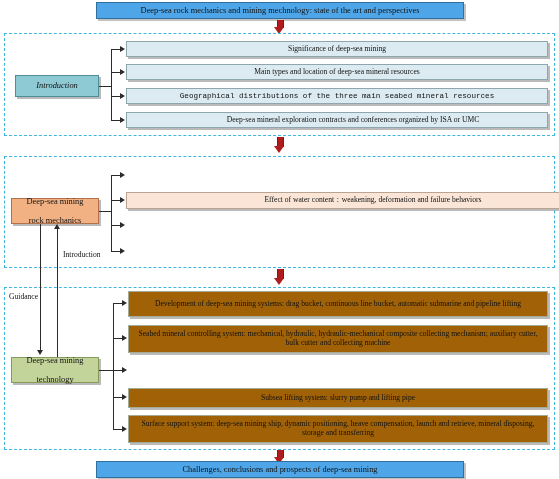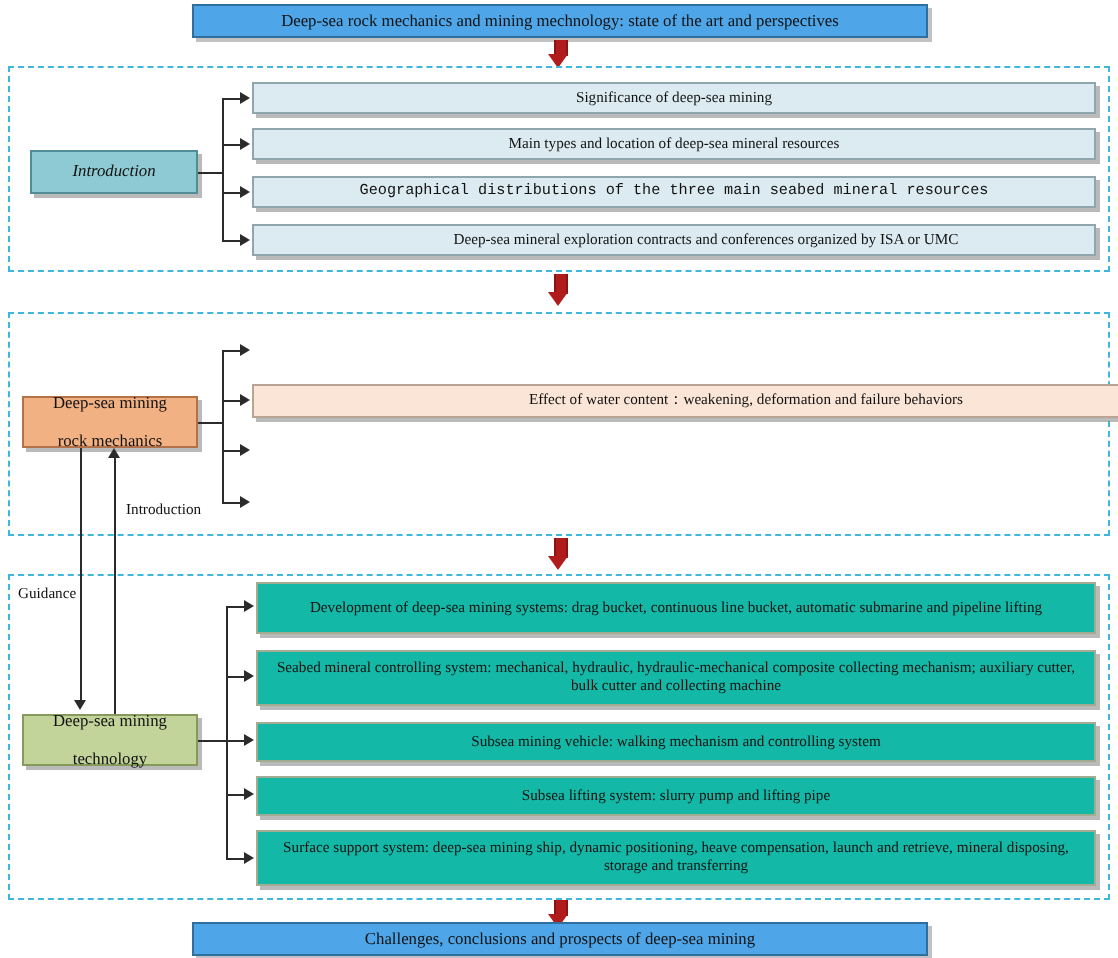--- a/index.html
+++ b/index.html
@@ -23,21 +23,21 @@
   .title-box{
     background:#4ea6e8;border:1px solid #2f6f9e;font-size:8.4px;
     box-shadow:2px 2px 0 rgba(120,120,120,.45);
   }
   .cat-intro{background:#8ecad3;border:1px solid #4f8e96;font-size:8.4px;}
   .cat-rock{background:#f2b183;border:1px solid #b3714a;font-size:8.4px;}
   .cat-tech{background:#c3d49a;border:1px solid #869a5c;font-size:8.4px;}
 
   .leaf-intro{background:#dcebf1;border:1px solid #8fa6ae;font-size:7.6px;}
   .leaf-rock{background:#fae5d6;border:1px solid #b9a393;font-size:7.6px;}
-  .leaf-tech{background:#14b8a6;border:1px solid #a3ab92;font-size:7.6px;}
+  .leaf-tech{background:#a16207;border:1px solid #a3ab92;font-size:7.6px;}
 
   
   .section{
     position:absolute;box-sizing:border-box;
     border:1.3px dashed #3fb6dd;background:transparent;
   }
 
   
   .vline{position:absolute;background:#2b2b2b;width:1px;}
   .hline{position:absolute;background:#2b2b2b;height:1px;}
@@ -164,23 +164,20 @@
       <span>Deep-sea mining</span><br>
       <span>technology</span>
     </span>
   </div>
 
   <div class="box leaf-tech" style="left:128px;top:291px;width:420px;height:26px;">
     <span>Development of deep-sea mining systems: drag bucket, continuous line bucket, automatic submarine and pipeline lifting</span>
   </div>
   <div class="box leaf-tech" style="left:128px;top:325px;width:420px;height:28px;">
     <span>Seabed mineral controlling system: mechanical, hydraulic, hydraulic-mechanical composite collecting mechanism; auxiliary cutter, bulk cutter  and collecting machine</span>
-  </div>
-  <div class="box leaf-tech" style="left:128px;top:361px;width:420px;height:20px;">
-    <span>Subsea mining vehicle: walking mechanism and controlling system</span>
   </div>
   <div class="box leaf-tech" style="left:128px;top:388px;width:420px;height:20px;">
     <span>Subsea lifting system: slurry pump and lifting pipe</span>
   </div>
   <div class="box leaf-tech" style="left:128px;top:415px;width:420px;height:28px;">
     <span>Surface support system: deep-sea mining ship, dynamic positioning, heave compensation, launch and retrieve, mineral disposing, storage and transferring</span>
   </div>
 
   <div class="hline" style="left:99px;top:370px;width:14px;"></div>
   <div class="vline" style="left:113px;top:303px;height:126px;"></div>

